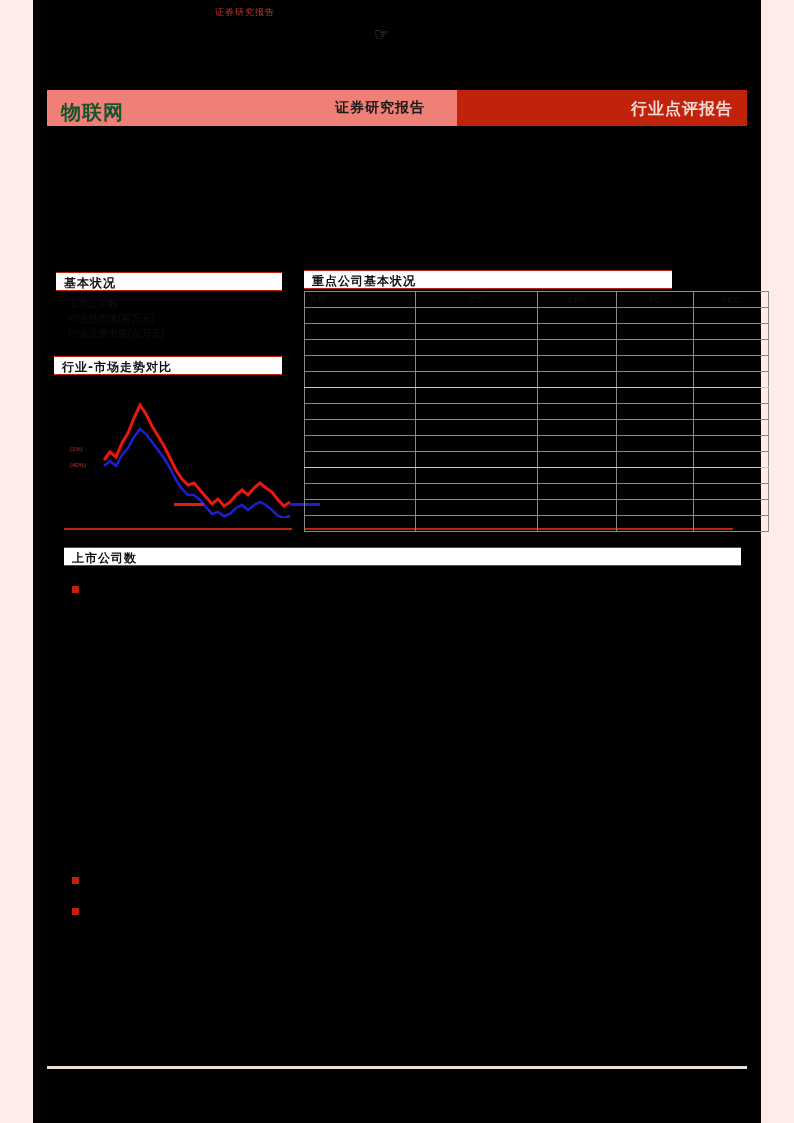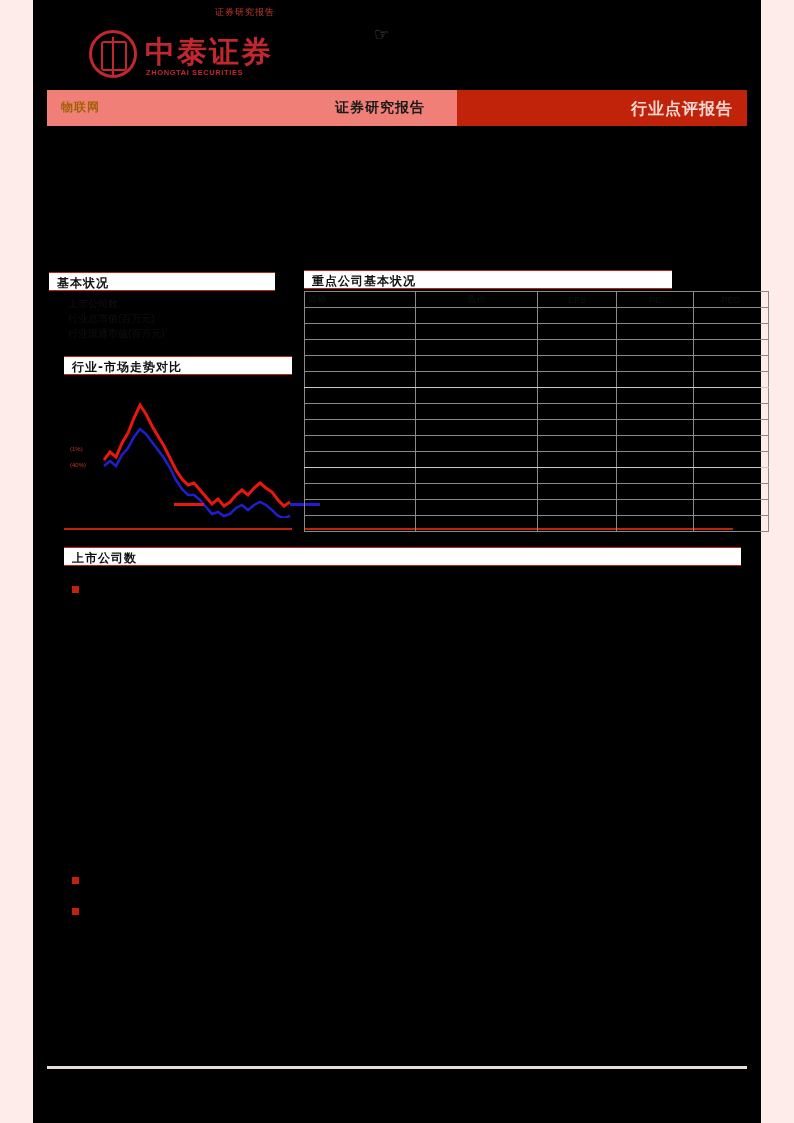--- a/index.html
+++ b/index.html
@@ -135,23 +135,23 @@
     left: 410px;
     top: 0;
     width: 290px;
     height: 36px;
     background: #c0220a;
   }
   .banner-industry {
     position: absolute;
     left: 14px;
     top: 9px;
-    font-size: 12px;
+    font-size: 20px;
     font-weight: bold;
-    color: #a16207;
+    color: #14532d;
     letter-spacing: 1px;
     font-family: "DejaVu Sans", sans-serif;
   }
   .banner-center {
     position: absolute;
     left: 288px;
     top: 9px;
     font-size: 14px;
     font-weight: bold;
     color: #1a1a1a;
@@ -202,22 +202,22 @@
     position: absolute;
     left: 8px;
     top: 2px;
     font-size: 12px;
     font-weight: bold;
     color: #111;
     letter-spacing: 1px;
     white-space: nowrap;
     font-family: "DejaVu Sans", sans-serif;
   }
-  #sec-basic { left: 49px; top: 272px; width: 226px; }
-  #sec-trend { left: 64px; top: 356px; width: 228px; }
+  #sec-basic { left: 56px; top: 272px; width: 226px; }
+  #sec-trend { left: 54px; top: 356px; width: 228px; }
   #sec-key   { left: 304px; top: 270px; width: 368px; }
   #sec-invest{ left: 64px; top: 547px; width: 677px; }
 
   
   .basic-list {
     position: absolute;
     left: 68px;
     top: 296px;
     width: 222px;
     font-size: 10px;
@@ -344,25 +344,20 @@
     line-height: 13px;
   }
 </style>
 </head>
 <body>
 
 <div class="page"></div>
 
 <div class="logo-area">
   <div class="doc-tag">证券研究报告</div>
-  <div class="logo">
-    <div class="logo-mark"></div>
-    <div class="logo-cn">中泰证券</div>
-    <div class="logo-en">ZHONGTAI SECURITIES</div>
-  </div>
   <div class="cursor">☞</div>
 </div>
 
 <div class="banner">
   <div class="banner-left"></div>
   <div class="banner-right"></div>
   <div class="banner-industry">物联网</div>
   <div class="banner-center">证券研究报告</div>
   <div class="banner-type">行业点评报告</div>
 </div>

